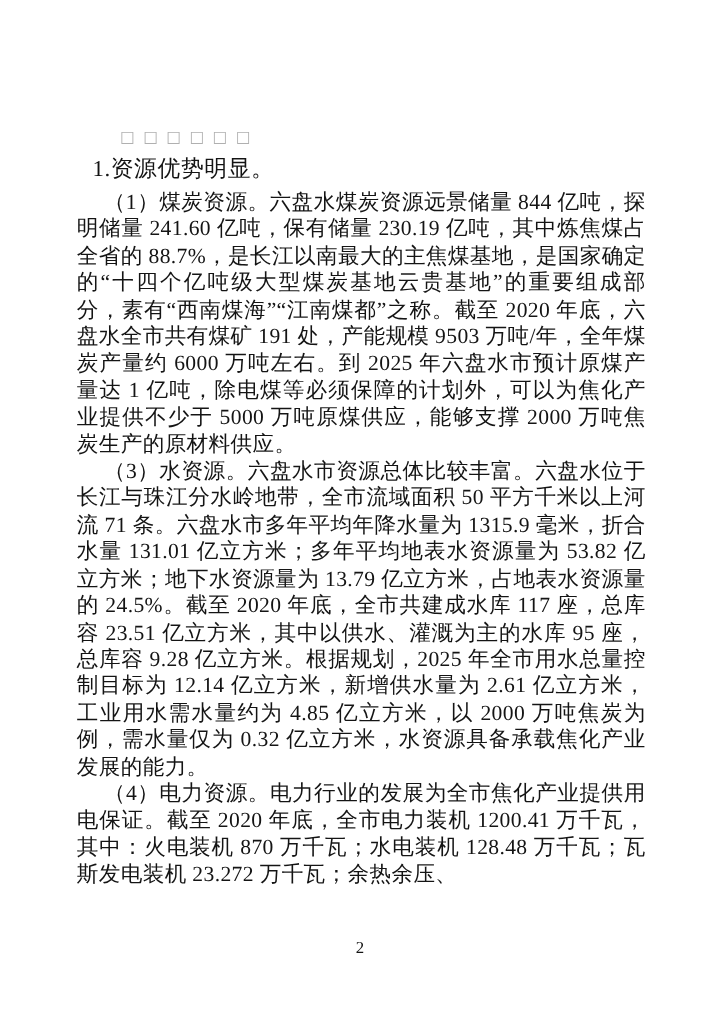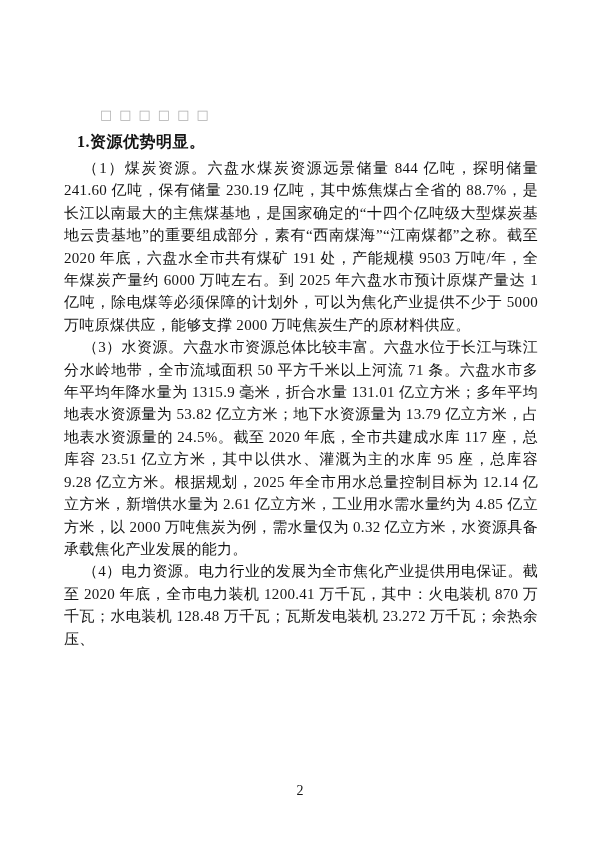--- a/index.html
+++ b/index.html
@@ -30,29 +30,29 @@
     }
     .section-heading {
       font-size: 16.5px;
       font-weight: bold;
       line-height: 23px;
       text-indent: 20px;
       letter-spacing: 1px;
       margin-bottom: 3px;
     }
     .subsection-heading {
-      font-size: 16px;
-      font-weight: bold;
+      font-size: 19px;
+      font-weight: normal;
       line-height: 22px;
       text-indent: 13px;
       letter-spacing: 0.5px;
       margin-bottom: 4px;
     }
     .body-para {
-      font-size: 15px;
+      font-size: 18px;
       line-height: 22.4px;
       text-align: justify;
       text-align-last: left;
       text-indent: 1.25em;
       letter-spacing: 0.3px;
     }
     .page-number {
       position: absolute;
       left: 0;
       right: 0;

